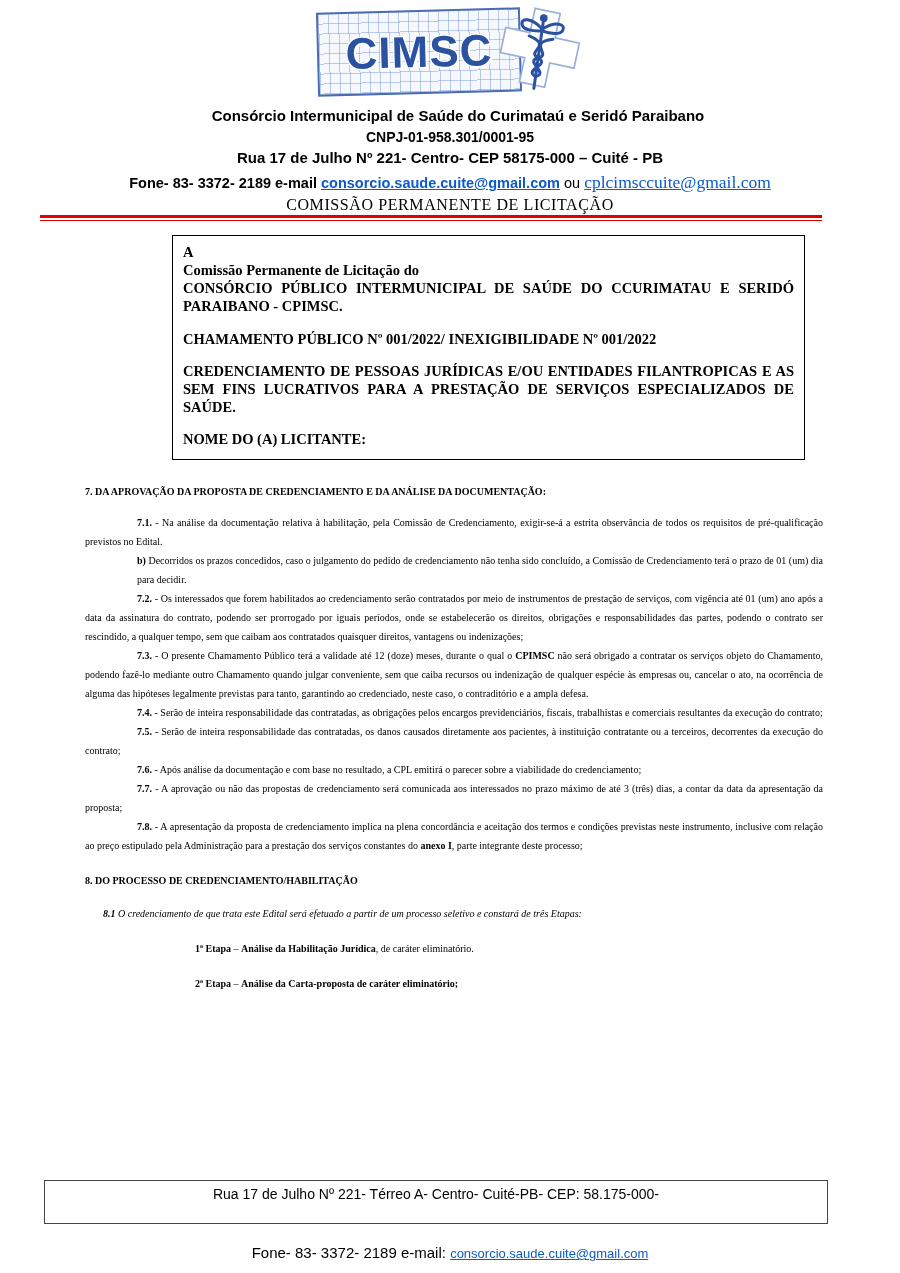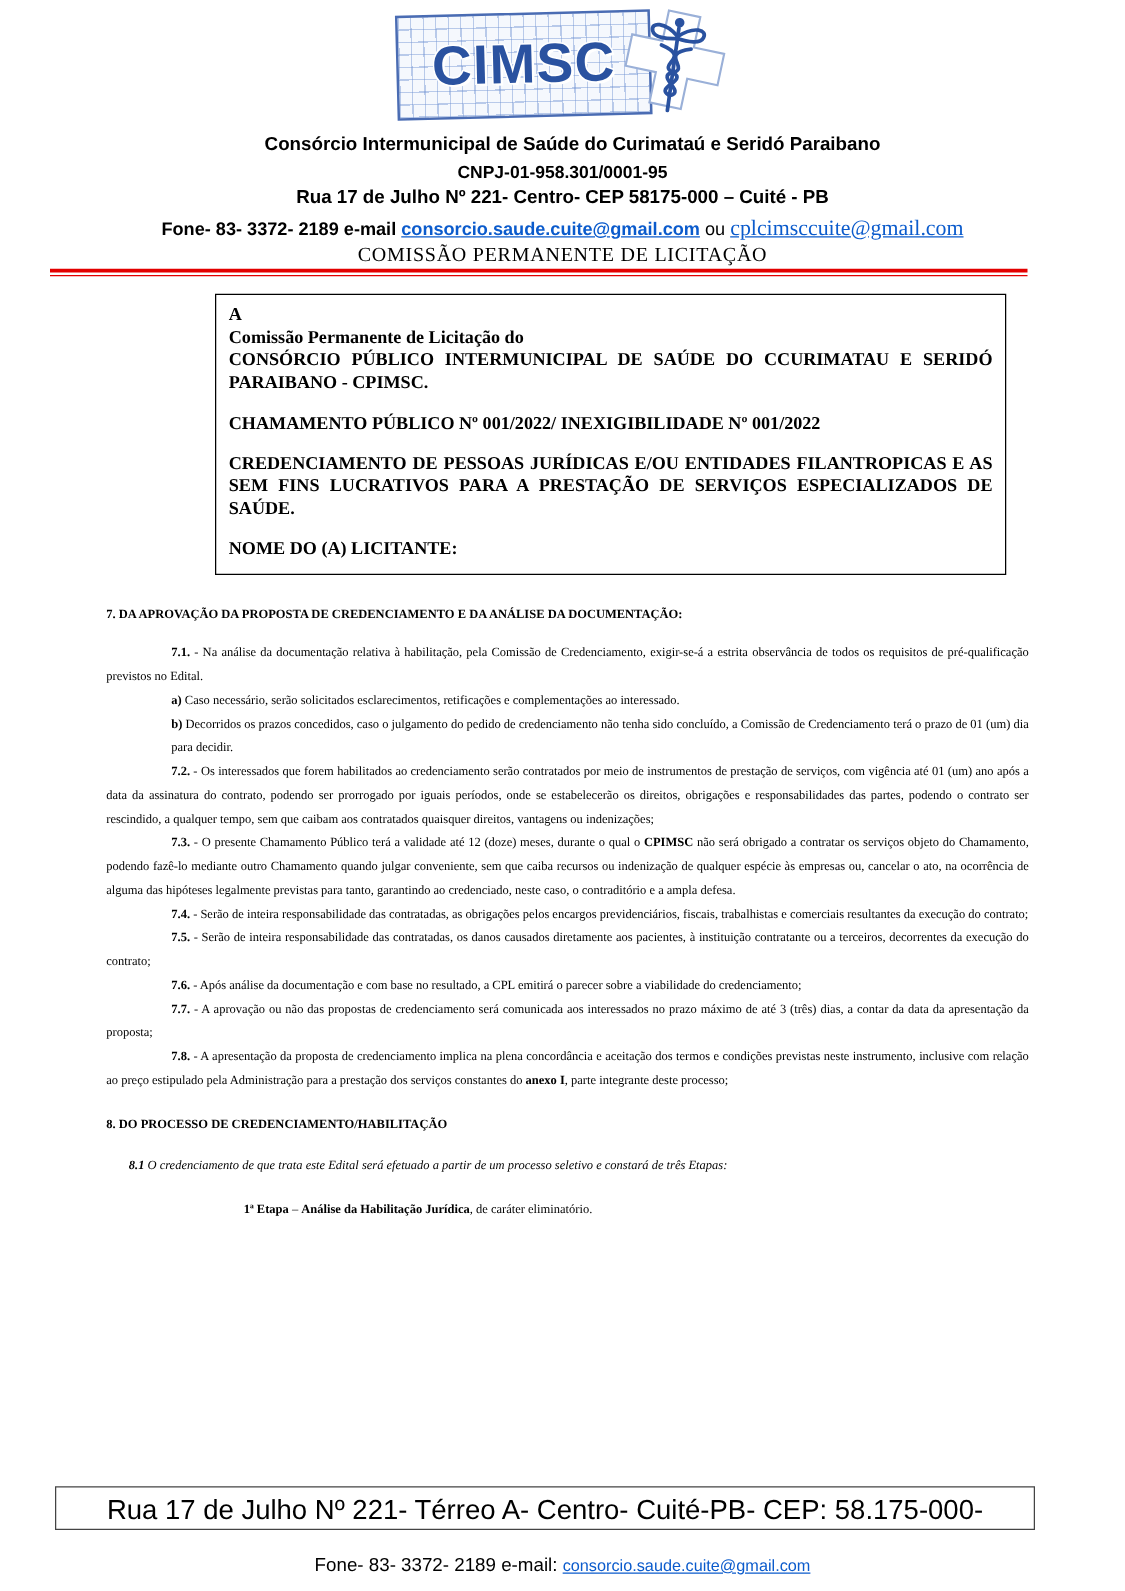--- a/index.html
+++ b/index.html
@@ -52,21 +52,21 @@
   .para{text-align:justify;text-indent:52px;}
   .sub{text-align:justify;margin-left:52px;}
   .bold{font-weight:bold;}
   .heading8{margin-top:16px;}
   .p81{margin-top:14px;text-indent:18px;font-style:italic;}
   .etapa{margin-top:16px;margin-left:110px;}
 
   
   .doc-footer{position:absolute;left:0;right:0;bottom:12px;text-align:center;
     font-family:"Liberation Sans",sans-serif;}
-  .f-box{border:1.5px solid #444;margin:0 72px 0 44px;padding:5px 0 2px;font-size:22px;}
+  .f-box{border:1.5px solid #444;margin:0 72px 0 44px;padding:5px 0 21px;font-size:14px;}
   .f-contact{margin-top:20px;font-size:15px;}
   .f-email{font-size:13px;}
 </style>
 </head>
 <body>
 
 <div class="page">
 
   <header class="doc-header">
     <div class="logo">
@@ -109,32 +109,32 @@
     <div>Comissão Permanente de Licitação do</div>
     <div class="nb-just">CONSÓRCIO PÚBLICO INTERMUNICIPAL DE SAÚDE DO CCURIMATAU E SERIDÓ PARAIBANO - CPIMSC.</div>
     <div class="nb-p">CHAMAMENTO PÚBLICO Nº 001/2022/ INEXIGIBILIDADE Nº 001/2022</div>
     <div class="nb-p nb-just">CREDENCIAMENTO DE PESSOAS JURÍDICAS E/OU ENTIDADES FILANTROPICAS E AS SEM FINS LUCRATIVOS PARA A PRESTAÇÃO DE SERVIÇOS ESPECIALIZADOS DE SAÚDE.</div>
     <div class="nb-p">NOME DO (A) LICITANTE:</div>
   </section>
 
   <main class="doc-body">
       <div class="blk heading"><span class="seg bold">7. DA APROVAÇÃO DA PROPOSTA DE CREDENCIAMENTO E DA ANÁLISE DA DOCUMENTAÇÃO:</span></div>
       <div class="blk para"><span class="seg bold">7.1.</span><span class="seg"> - Na análise da documentação relativa à habilitação, pela Comissão de Credenciamento, exigir-se-á a estrita observância de todos os requisitos de pré-qualificação previstos no Edital.</span></div>
-      <div class="blk sub"><span class="seg bold">a)</span><span class="seg"> Caso necessário, serão solicitados esclarecimentos, retificações e complementações ao interessado.</span></div>
       <div class="blk sub"><span class="seg bold">b)</span><span class="seg"> Decorridos os prazos concedidos, caso o julgamento do pedido de credenciamento não tenha sido concluído, a Comissão de Credenciamento terá o prazo de 01 (um) dia para decidir.</span></div>
       <div class="blk para"><span class="seg bold">7.2.</span><span class="seg"> - Os interessados que forem habilitados ao credenciamento serão contratados por meio de instrumentos de prestação de serviços, com vigência até 01 (um) ano após a data da assinatura do contrato, podendo ser prorrogado por iguais períodos, onde se estabelecerão os direitos, obrigações e responsabilidades das partes, podendo o contrato ser rescindido, a qualquer tempo, sem que caibam aos contratados quaisquer direitos, vantagens ou indenizações;</span></div>
       <div class="blk para"><span class="seg bold">7.3.</span><span class="seg"> - O presente Chamamento Público terá a validade até 12 (doze) meses, durante o qual o </span><span class="seg bold">CPIMSC</span><span class="seg"> não será obrigado a contratar os serviços objeto do Chamamento, podendo fazê-lo mediante outro Chamamento quando julgar conveniente, sem que caiba recursos ou indenização de qualquer espécie às empresas ou, cancelar o ato, na ocorrência de alguma das hipóteses legalmente previstas para tanto, garantindo ao credenciado, neste caso, o contraditório e a ampla defesa.</span></div>
       <div class="blk para"><span class="seg bold">7.4.</span><span class="seg"> - Serão de inteira responsabilidade das contratadas, as obrigações pelos encargos previdenciários, fiscais, trabalhistas e comerciais resultantes da execução do contrato;</span></div>
       <div class="blk para"><span class="seg bold">7.5.</span><span class="seg"> - Serão de inteira responsabilidade das contratadas, os danos causados diretamente aos pacientes, à instituição contratante ou a terceiros, decorrentes da execução do contrato;</span></div>
       <div class="blk para"><span class="seg bold">7.6.</span><span class="seg"> - Após análise da documentação e com base no resultado, a CPL emitirá o parecer sobre a viabilidade do credenciamento;</span></div>
       <div class="blk para"><span class="seg bold">7.7.</span><span class="seg"> - A aprovação ou não das propostas de credenciamento será comunicada aos interessados no prazo máximo de até 3 (três) dias, a contar da data da apresentação da proposta;</span></div>
       <div class="blk para"><span class="seg bold">7.8.</span><span class="seg"> - A apresentação da proposta de credenciamento implica na plena concordância e aceitação dos termos e condições previstas neste instrumento, inclusive com relação ao preço estipulado pela Administração para a prestação dos serviços constantes do </span><span class="seg bold">anexo I</span><span class="seg">, parte integrante deste processo;</span></div>
       <div class="blk heading8"><span class="seg bold">8. DO PROCESSO DE CREDENCIAMENTO/HABILITAÇÃO</span></div>
       <div class="blk p81"><span class="seg bold">8.1</span><span class="seg"> O credenciamento de que trata este Edital será efetuado a partir de um processo seletivo e constará de três Etapas:</span></div>
       <div class="blk etapa"><span class="seg bold">1ª Etapa</span><span class="seg"> – </span><span class="seg bold">Análise da Habilitação Jurídica</span><span class="seg">, de caráter eliminatório.</span></div>
+      <div class="blk etapa"><span class="seg bold">2ª Etapa</span><span class="seg"> – </span><span class="seg bold">Análise da Carta-proposta de caráter eliminatório;</span></div>
     </main>
 
   <footer class="doc-footer">
     <div class="f-box">
       <span>Rua 17 de Julho Nº 221- Térreo A- Centro- Cuité-PB- CEP: 58.175-000-</span>
     </div>
     <div class="f-contact">
       <span>Fone- 83- 3372- 2189 e-mail: </span><a href="#" class="email f-email">consorcio.saude.cuite@gmail.com</a>
     </div>
   </footer>

